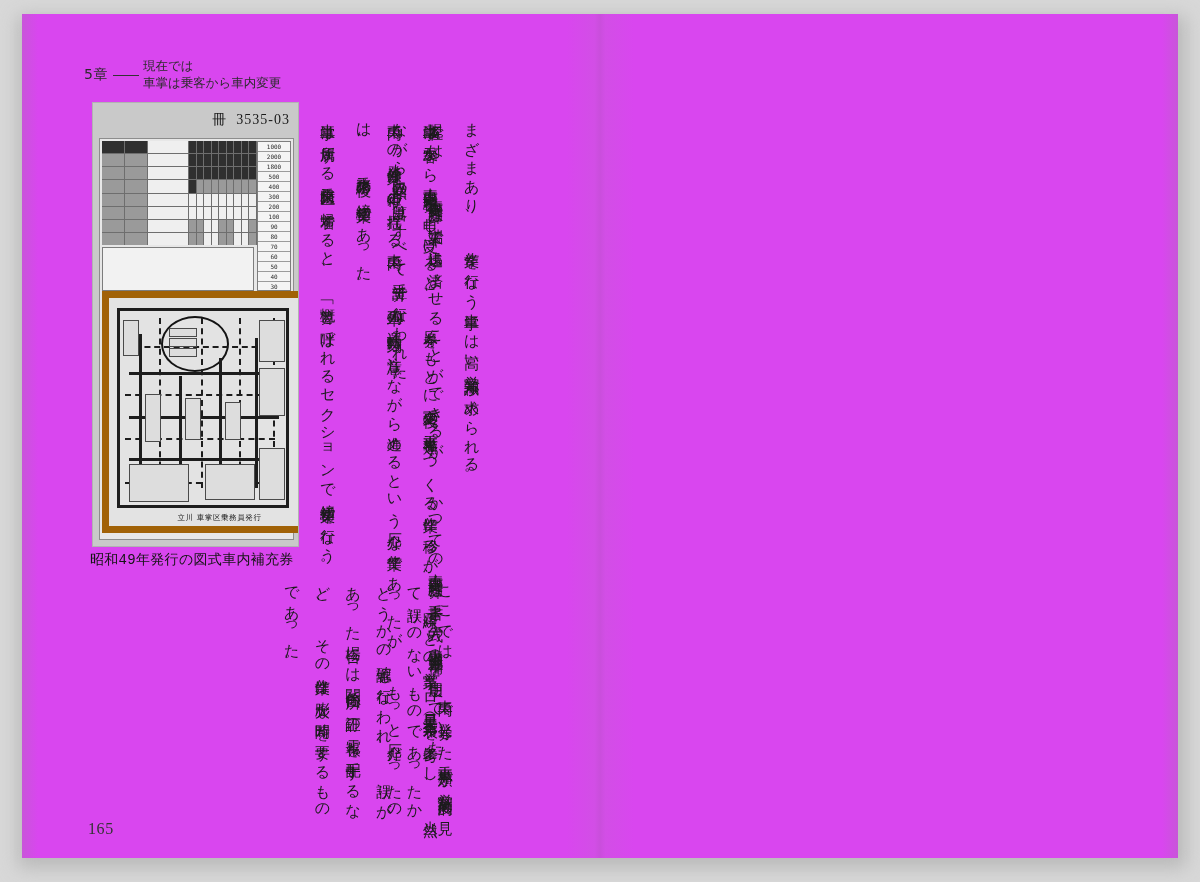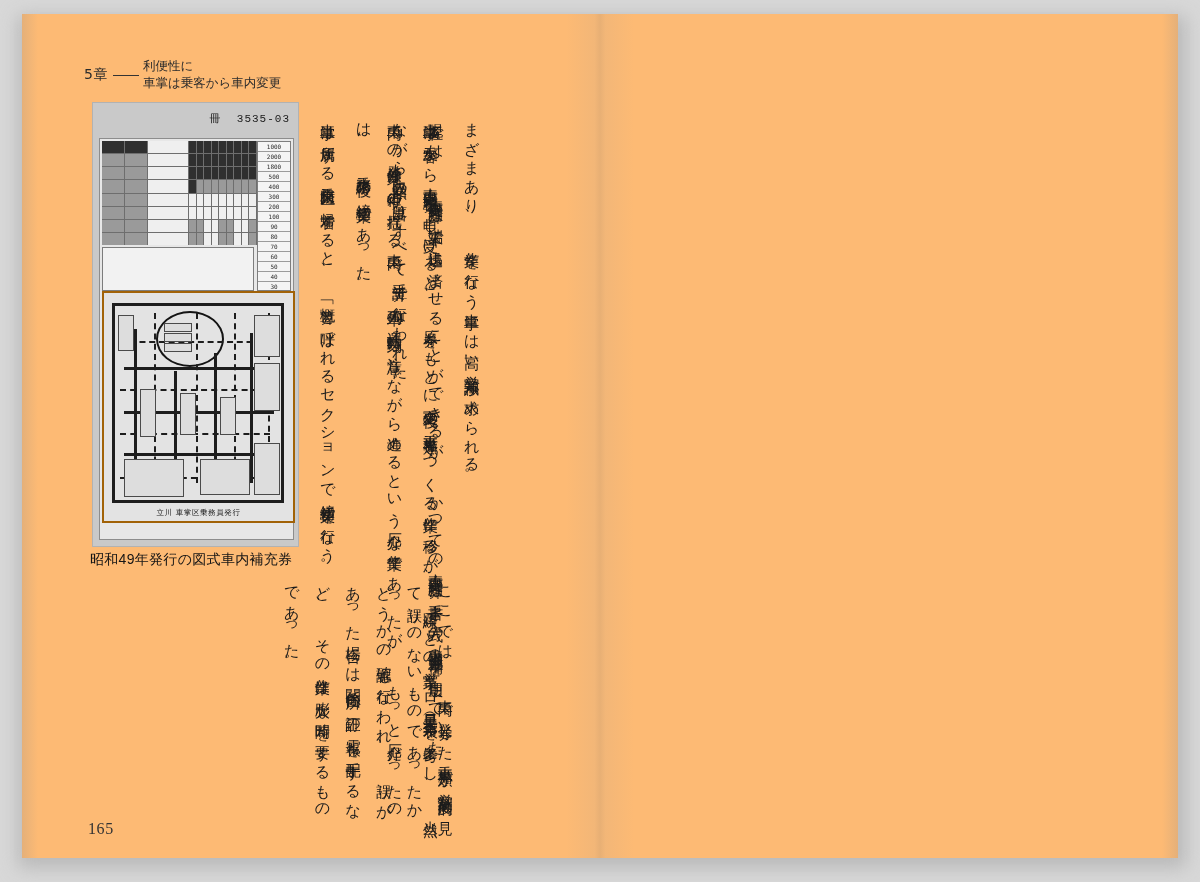--- a/index.html
+++ b/index.html
@@ -29,21 +29,21 @@
     background: #b9b9b9;
     filter: blur(9px);
     border-radius: 3px;
   }
 
   
   .page {
     position: absolute;
     top: 14px;
     height: 844px;
-    background: #fdba74;
+    background: #d946ef;
   }
   .page-left  { left: 22px;  width: 578px; }
   .page-right { left: 600px; width: 578px; }
 
   
   .gutter {
     position: absolute;
     left: 566px;
     top: 14px;
     width: 68px;
@@ -123,22 +123,22 @@
     width: 205px;
     height: 443px;
     background: #c9c9c9;
     border: 1px solid #b2b2b2;
     overflow: hidden;
   }
   .tk-header {
     position: absolute;
     right: 8px;
     top: 8px;
-    font-family: Liberation Mono, monospace;
-    font-size: 11px;
+    font-family: Liberation Serif, serif;
+    font-size: 14px;
     color: #1a1a1a;
     letter-spacing: 1px;
   }
   .tk-body {
     position: absolute;
     left: 6px;
     top: 35px;
     width: 193px;
     height: 400px;
     background: #e7e7e7;
@@ -191,22 +191,23 @@
     text-align: center;
     line-height: 9px;
     font-style: normal;
   }
   
   .tk-map {
     position: absolute;
     left: 2px; top: 152px;
     width: 189px; height: 228px;
     background: #e3e3e3;
-    border: 2px solid #a16207;
+    border: 7px solid #a16207;
     overflow: hidden;
+    padding-left: 32px;
   }
   .tk-map .node {
     position: absolute;
     background: #dddddd;
     border: 1px solid #4a4a4a;
   }
   .tk-map .line {
     position: absolute;
     background: #1d1d1d;
   }
@@ -232,41 +233,41 @@
     font-family: "DejaVu Sans", "Liberation Sans", sans-serif;
     font-size: 7.5px;
     color: #1c1c1c;
     letter-spacing: .6px;
   }
   .fig-caption {
     position: absolute;
     left: 68px;
     top: 537px;
     width: 212px;
-    font-family: Liberation Sans, sans-serif;
+    font-family: Liberation Mono, monospace;
     font-size: 14px;
     color: #151515;
     letter-spacing: .3px;
     white-space: nowrap;
   }
 </style>
 </head>
 <body>
 
 <div id="spread">
 
   <div class="book-shadow"></div>
 
   <div class="page page-left">
 
     <div class="running-head">
       <span class="rh-chapter">5章</span>
       <span class="rh-rule"></span>
       <span class="rh-title">
-        <span>利便性に</span><br>
+        <span>現在では</span><br>
         <span>車掌は乗客から車内変更</span>
       </span>
     </div>
 
     <div class="figure">
 
       <div class="tk-header">
         <span>冊</span>
         &nbsp;<span>3535-03</span>
       </div>

